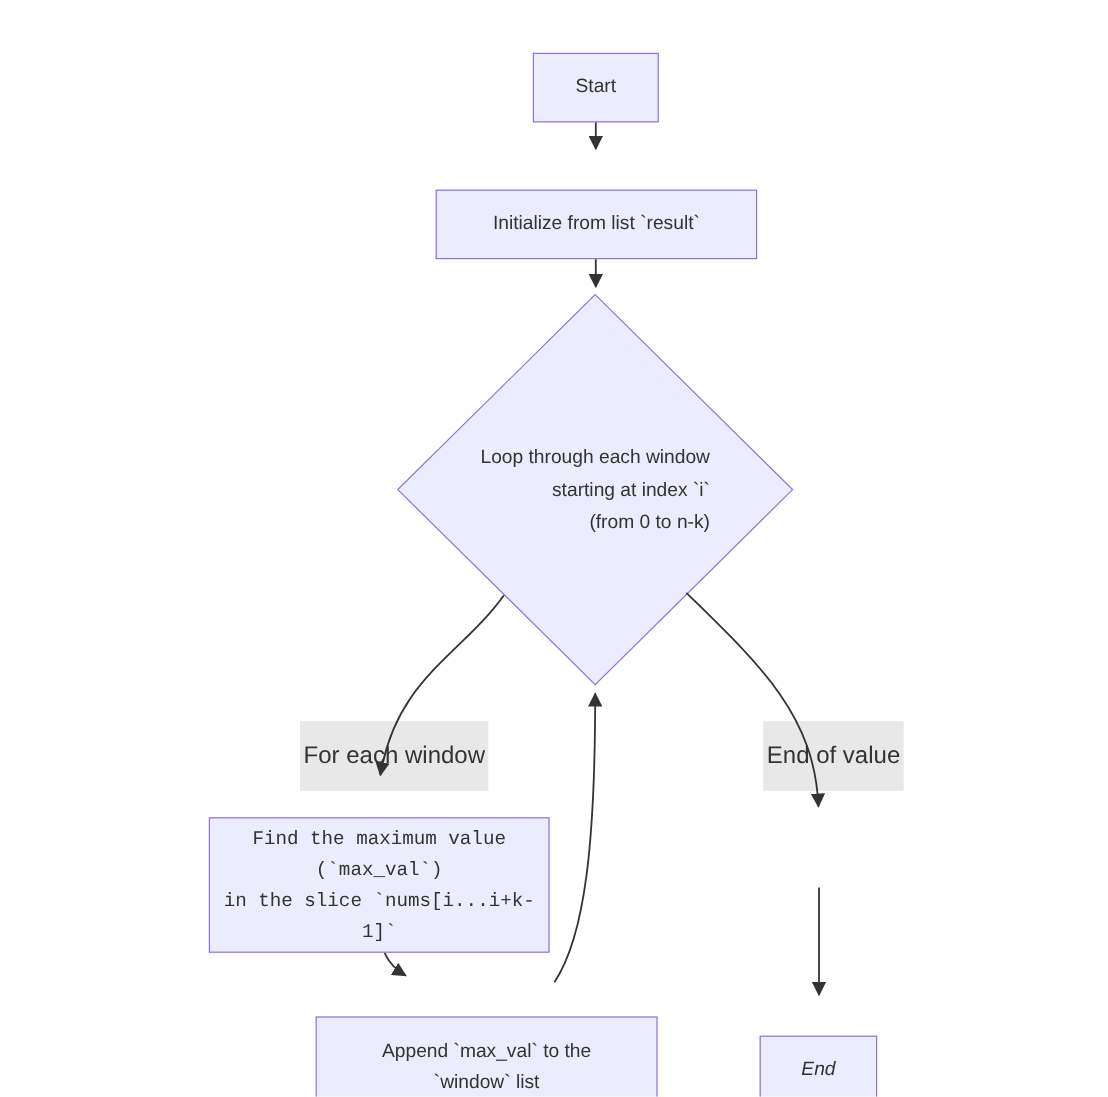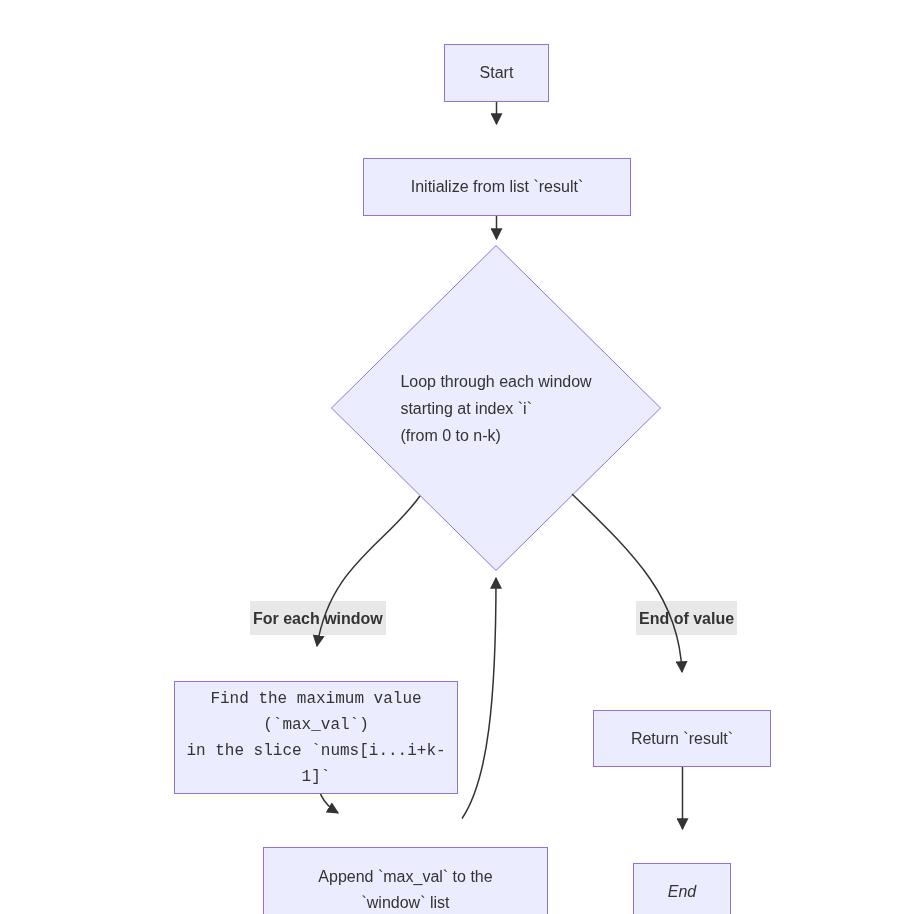--- a/index.html
+++ b/index.html
@@ -48,41 +48,40 @@
     color: #333333;
     white-space: pre-line;
     z-index: 3;
     margin-top: 28px;
   }
   .diamond-label {
     position: absolute;
     display: flex;
     align-items: center;
     justify-content: center;
-    text-align: left;
+    text-align: right;
     font-size: 16px;
     line-height: 27px;
     color: #333333;
     white-space: pre-line;
     z-index: 3;
     pointer-events: none;
   }
   .edge-label {
     position: absolute;
     background: #e8e8e8;
     color: #333333;
-    font-size: 16px;
+    font-size: 20px;
     line-height: 25px;
-    padding: 4px 3px;
+    padding: 16px 3px;
     display: flex;
     align-items: center;
     justify-content: center;
     white-space: nowrap;
     z-index: 1;
-    font-weight: bold;
   }
   
   #node-start   { left: 444px; top: 16px;  width: 105px; height: 58px; }
   #node-init    { left: 363px; top: 130px; width: 268px; height: 58px; }
   #node-find    { left: 174px; top: 653px; width: 284px; height: 113px; font-family: Liberation Mono, monospace; }
   #node-append  { left: 263px; top: 819px; width: 285px; height: 85px; }
   #node-return  { left: 593px; top: 682px; width: 178px; height: 57px; }
   #node-end     { left: 633px; top: 835px; width: 98px;  height: 58px; font-style: italic; }
   #label-loop   { left: 346px; top: 366px; width: 300px; height: 84px; }
   #edge-label-for { left: 250px; top: 601px; height: 26px; }
@@ -122,17 +121,16 @@
 starting at index `i`
 (from 0 to n-k)</div>
 
   <div class="node" id="node-find">Find the maximum value
 (`max_val`)
 in the slice `nums[i...i+k-1]`</div>
 
   <div class="node" id="node-append">Append `max_val` to the
 `window` list</div>
 
-  <div class="node" id="node-return">Return `result`</div>
 
   <div class="node" id="node-end">End</div>
 
 </div>
 
 </body></html>

